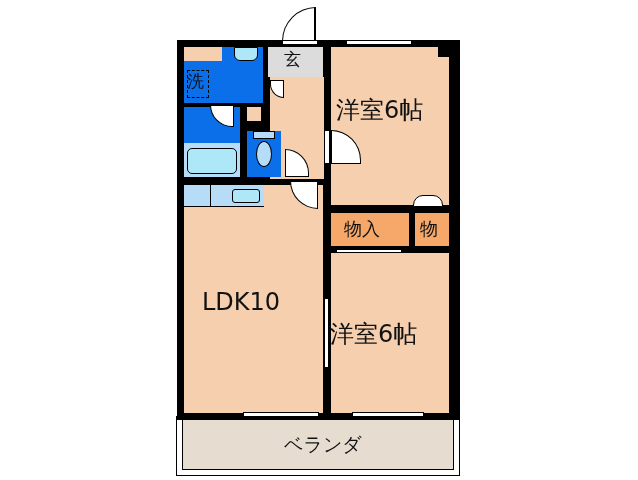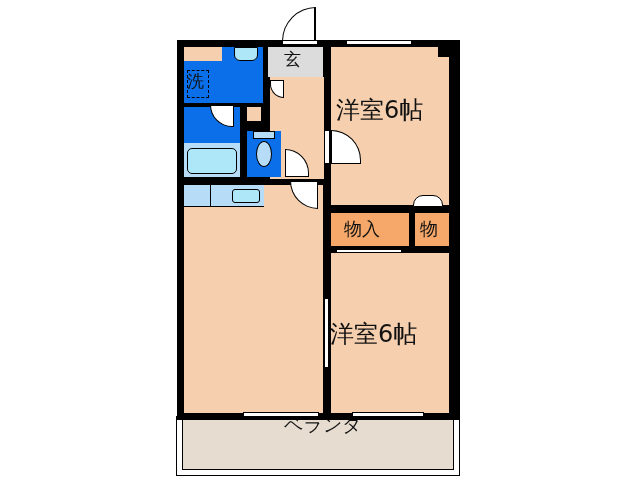--- a/index.html
+++ b/index.html
@@ -11,37 +11,38 @@
   .arc{position:absolute;border:1px solid #000;background:#fff;box-sizing:border-box;}
   .win{position:absolute;background:#fff;border:1px solid #000;box-sizing:border-box;}
 </style>
 </head>
 <body>
 
 <div id="canvas">
 
   <div class="abs" style="left:176px;top:416px;width:284px;height:60px;border:1px solid #000;background:#fff;"></div>
   <div class="abs" style="left:182px;top:418px;width:272px;height:52px;background:#e6dccf;border:1px solid #000;"></div>
-  <div class="label" style="left:284px;top:412px;font-size:19px;">ベランダ</div>
+  <div class="label" style="left:284px;top:432px;font-size:19px;">ベランダ</div>
 
   <div class="wall" style="left:177px;top:40px;width:283px;height:380px;"></div>
 
   <div class="room" style="left:331px;top:47px;width:118px;height:158px;"></div>
   <div class="abs" style="left:438px;top:47px;width:11px;height:10px;background:#000;"></div>
   <div class="label" style="left:336px;top:94px;font-size:24px;">洋室6帖</div>
 
   <div class="abs" style="left:331px;top:213px;width:78px;height:33px;background:#f5a869;"></div>
   <div class="label" style="left:344px;top:217px;font-size:18px;">物入</div>
   <div class="abs" style="left:415px;top:213px;width:34px;height:33px;background:#f5a869;"></div>
   <div class="label" style="left:420px;top:217px;font-size:18px;">物</div>
 
   <div class="room" style="left:331px;top:253px;width:118px;height:160px;"></div>
   <div class="label" style="left:330px;top:318px;font-size:24px;">洋室6帖</div>
 
   <div class="room" style="left:184px;top:185px;width:139px;height:228px;"></div>
+  <div class="label" style="left:202px;top:288px;font-size:24px;">LDK10</div>
 
   <div class="room" style="left:270px;top:77px;width:54px;height:102px;"></div>
   <div class="abs" style="left:268px;top:47px;width:55px;height:30px;background:#dcdcdc;"></div>
   <div class="label" style="left:284px;top:48px;font-size:17px;">玄</div>
 
   <div class="room" style="left:184px;top:47px;width:38px;height:14px;"></div>
   <div class="abs" style="left:184px;top:47px;width:79px;height:56px;background:#0a6fe8;"></div>
   <div class="room" style="left:184px;top:47px;width:38px;height:14px;"></div>
   <div class="abs" style="left:234px;top:47px;width:24px;height:14px;background:#aee8f8;border:1px solid #000;border-radius:0 0 6px 6px;"></div>
   <div class="abs" style="left:187px;top:70px;width:22px;height:28px;border:1px dashed #000;"></div>

